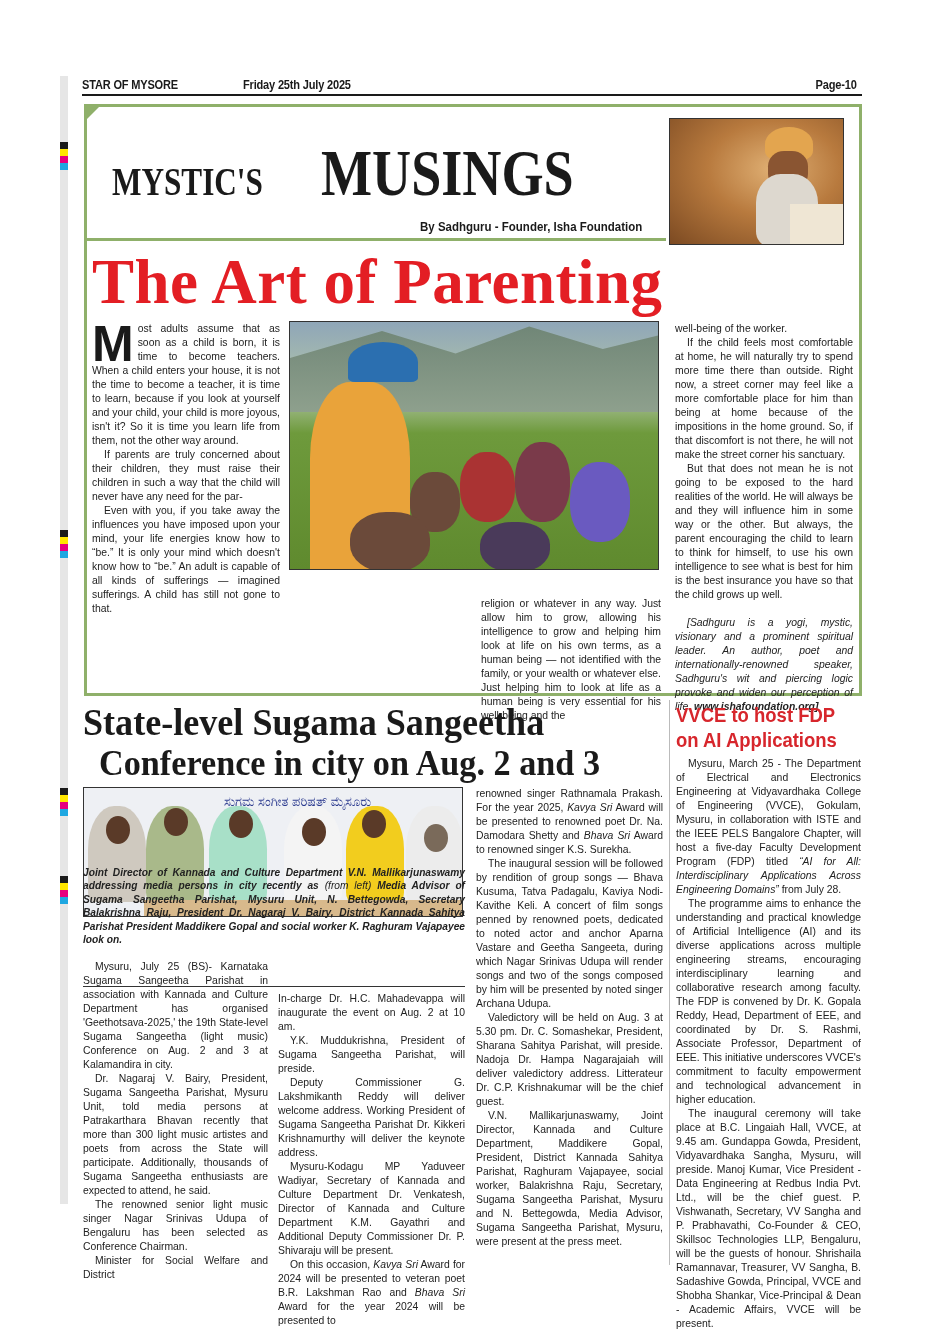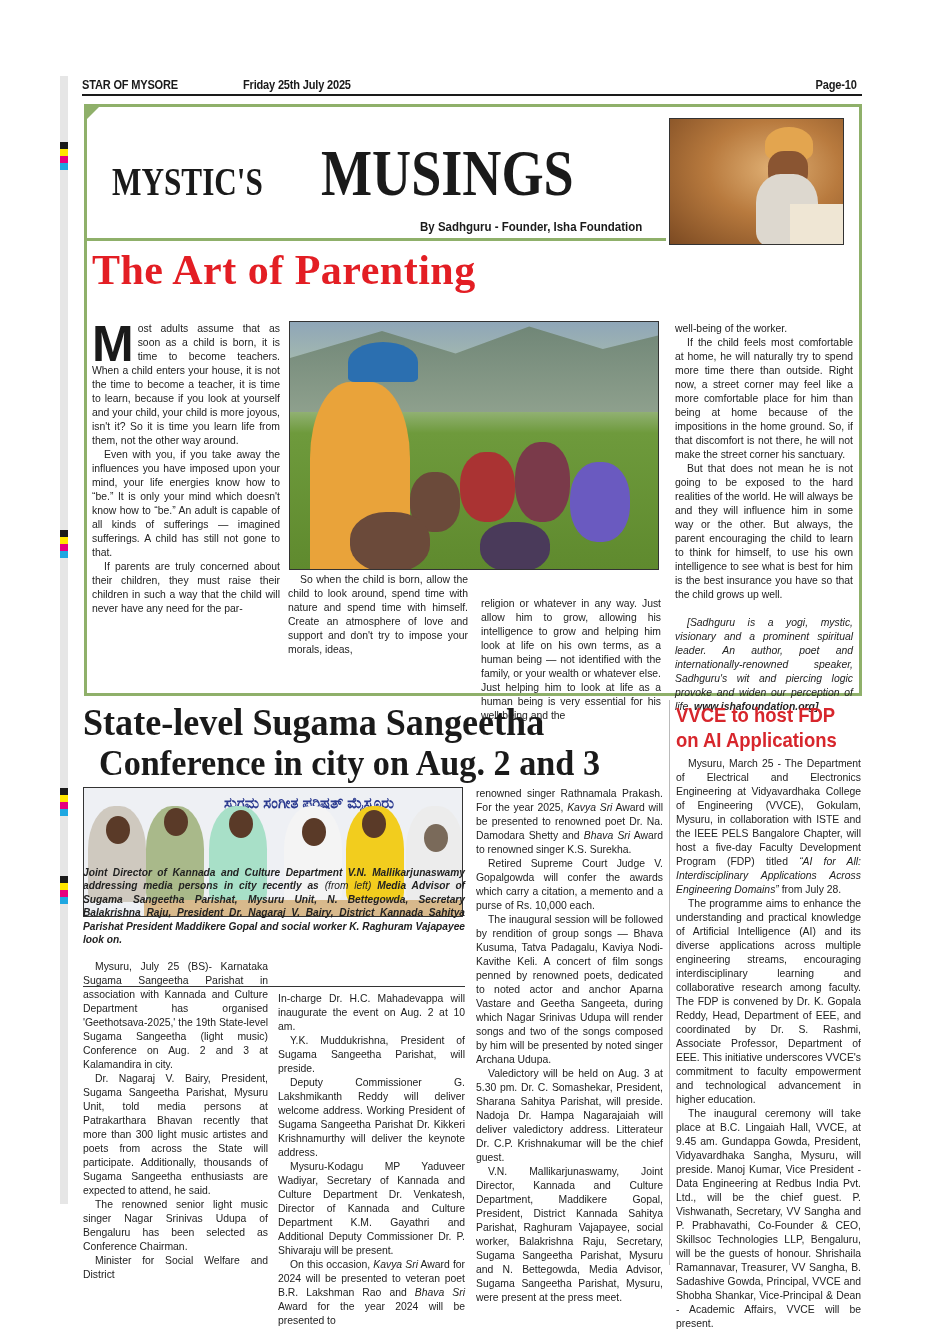--- a/index.html
+++ b/index.html
@@ -28,21 +28,21 @@
   .mystic-title .big { font-size: 66px; transform: scaleX(0.82); transform-origin: left; display: inline-block; margin-left: -6px; }
   .byline { position: absolute; left: 420px; top: 220px; font-size: 12.5px; font-weight: bold; transform: scaleX(0.92); transform-origin: left; white-space: nowrap; }
   .byline-rule { position: absolute; left: 84px; top: 238px; width: 582px; height: 3px; background: #8fb06a; }
   .portrait { position: absolute; left: 669px; top: 118px; width: 175px; height: 127px; border: 1px solid #333;
     background: radial-gradient(ellipse at 60% 40%, #e0b074 0%, #b87a3e 45%, #7c4a22 100%); overflow: hidden; }
   .portrait .turban { position: absolute; left: 95px; top: 8px; width: 48px; height: 34px; border-radius: 50% 50% 30% 30%; background: #e3a54f; }
   .portrait .face { position: absolute; left: 98px; top: 32px; width: 40px; height: 38px; border-radius: 40%; background: #8a5532; }
   .portrait .beard { position: absolute; left: 86px; top: 55px; width: 62px; height: 72px; border-radius: 40% 40% 20% 20%; background: #ddd8cf; }
   .portrait .shawl { position: absolute; left: 120px; top: 85px; width: 60px; height: 45px; background: #efe6d4; }
 
-  .art-title { position: absolute; left: 92px; top: 246px; font-family: "Liberation Serif", serif; font-weight: bold; color: #e31e24; font-size: 42px; letter-spacing: 0.5px; white-space: nowrap; }
+  .art-title { position: absolute; left: 92px; top: 246px; font-family: "Liberation Serif", serif; font-weight: bold; color: #e31e24; font-size: 63px; letter-spacing: 0.5px; white-space: nowrap; }
 
   
   .col { position: absolute; font-size: 10.4px; line-height: 14px; text-align: justify; color: #222; hyphens: auto; }
   .col p { text-indent: 12px; }
   .col p.noindent { text-indent: 0; }
   .dropcap { float: left; font-family: "Liberation Sans", sans-serif; font-weight: bold; font-size: 50px; line-height: 40px; margin: 2px 4px 0 0; color: #1a1a1a; }
   .italic { font-style: italic; }
 
   .main-photo { position: absolute; left: 289px; top: 321px; width: 370px; height: 249px; border: 1px solid #333; overflow: hidden;
     background: linear-gradient(180deg, #8fa6b8 0%, #b3c7a8 28%, #6e9a3c 45%, #5f8a2e 100%); }
@@ -51,21 +51,21 @@
   .main-photo .hat { position: absolute; left: 58px; top: 20px; width: 70px; height: 40px; background: #2b6fb0; border-radius: 50% 50% 10% 10%; }
   .main-photo .kid { position: absolute; border-radius: 45%; background: #6b4a3a; }
 
   
   .sugama-h1 { position: absolute; left: 83px; top: 700px; font-family: "Liberation Serif", serif; font-weight: bold; font-size: 38px; color: #1a1a1a; white-space: nowrap; transform: scaleX(0.95); transform-origin: left; }
   .sugama-h2 { position: absolute; left: 99px; top: 742px; font-family: "Liberation Serif", serif; font-weight: bold; font-size: 36px; color: #1a1a1a; white-space: nowrap; transform: scaleX(0.95); transform-origin: left; }
   .press-photo { position: absolute; left: 83px; top: 787px; width: 380px; height: 130px; border: 1px solid #333; overflow: hidden; background: #eef0f4; }
   .press-photo .man { position: absolute; bottom: 14px; width: 58px; height: 96px; border-radius: 45% 45% 10% 10%; }
   .press-photo .head { position: absolute; width: 24px; height: 28px; border-radius: 50%; background: #5a3a28; }
   .press-photo .table { position: absolute; left: 60px; bottom: 0; width: 320px; height: 16px; background: #d8b98c; }
-  .press-photo .banner { position: absolute; left: 140px; top: 6px; font-size: 15px; color: #2b3a8f; font-weight: bold; }
+  .press-photo .banner { position: absolute; left: 140px; top: 6px; font-size: 13px; color: #2b3a8f; font-weight: normal; }
   .caption { position: absolute; left: 83px; top: 866px; width: 382px; font-size: 10.2px; line-height: 13.4px; font-weight: bold; font-style: italic; text-align: justify; color: #222; }
   .caption .plain { font-weight: normal; }
   .caption-rule { position: absolute; left: 83px; top: 986px; width: 382px; height: 1px; background: #333; }
 
   
   .vvce-title { position: absolute; left: 676px; top: 702px; font-family: "Liberation Sans", sans-serif; font-weight: bold; font-size: 21px; line-height: 25px; color: #d7262c; transform: scaleX(0.88); transform-origin: left; white-space: nowrap; }
 
   .col-sep { position: absolute; width: 1px; background: #bbb; }
 </style>
 </head>
@@ -114,38 +114,37 @@
   <div class="turban"></div>
   <div class="face"></div>
   <div class="beard"></div>
   <div class="shawl"></div>
 </div>
 
 <div class="art-title">The Art of Parenting</div>
 
 <div class="col" style="left:92px; top:322px; width:188px;">
   <p class="noindent"><span class="dropcap">M</span><span>ost adults assume that as soon as a child is born, it is time to become teachers. When a child enters your house, it is not the time to become a teacher, it is time to learn, because if you look at yourself and your child, your child is more joyous, isn't it? So it is time you learn life from them, not the other way around.</span></p>
+  <p>If parents are truly concerned about their children, they must raise their children in such a way that the child will never have any need for the par-</p>
   <p>Even with you, if you take away the influences you have imposed upon your mind, your life energies know how to “be.” It is only your mind which doesn't know how to “be.” An adult is capable of all kinds of sufferings — imagined sufferings. A child has still not gone to that.</p>
-  <p>If parents are truly concerned about their children, they must raise their children in such a way that the child will never have any need for the par-</p>
 </div>
 
 <div class="main-photo">
   <div class="mtn"></div>
   <div class="person"></div>
   <div class="hat"></div>
   <div class="kid" style="left:120px; top:150px; width:50px; height:60px;"></div>
   <div class="kid" style="left:170px; top:130px; width:55px; height:70px; background:#a33;"></div>
   <div class="kid" style="left:225px; top:120px; width:55px; height:80px; background:#7a3a4a;"></div>
   <div class="kid" style="left:280px; top:140px; width:60px; height:80px; background:#6a5ac0;"></div>
   <div class="kid" style="left:60px; top:190px; width:80px; height:60px;"></div>
   <div class="kid" style="left:190px; top:200px; width:70px; height:50px; background:#4a3a5a;"></div>
 </div>
 
 <div class="col" style="left:288px; top:573px; width:180px;">
-  <p>So when the child is born, allow the child to look around, spend time with nature and spend time with himself. Create an atmosphere of love and support and don't try to impose your morals, ideas,</p>
 </div>
 
 <div class="col" style="left:481px; top:573px; width:180px;margin-top:24px;">
   <p class="noindent">religion or whatever in any way. Just allow him to grow, allowing his intelligence to grow and helping him look at life on his own terms, as a human being — not identified with the family, or your wealth or whatever else. Just helping him to look at life as a human being is very essential for his well-being and the</p>
 </div>
 
 <div class="col" style="left:675px; top:322px; width:178px;">
   <p class="noindent">well-being of the worker.</p>
   <p>If the child feels most comfortable at home, he will naturally try to spend more time there than outside. Right now, a street corner may feel like a more comfortable place for him than being at home because of the impositions in the home ground. So, if that discomfort is not there, he will not make the street corner his sanctuary.</p>
   <p>But that does not mean he is not going to be exposed to the hard realities of the world. He will always be and they will influence him in some way or the other. But always, the parent encouraging the child to learn to think for himself, to use his own intelligence to see what is best for him is the best insurance you have so that the child grows up well.</p>
@@ -187,21 +186,20 @@
 <div class="col" style="left:278px; top:992px; width:187px;">
   <p class="noindent">In-charge Dr. H.C. Mahadevappa will inaugurate the event on Aug. 2 at 10 am.</p>
   <p>Y.K. Muddukrishna, President of Sugama Sangeetha Parishat, will preside.</p>
   <p>Deputy Commissioner G. Lakshmikanth Reddy will deliver welcome address. Working President of Sugama Sangeetha Parishat Dr. Kikkeri Krishnamurthy will deliver the keynote address.</p>
   <p>Mysuru-Kodagu MP Yaduveer Wadiyar, Secretary of Kannada and Culture Department Dr. Venkatesh, Director of Kannada and Culture Department K.M. Gayathri and Additional Deputy Commissioner Dr. P. Shivaraju will be present.</p>
   <p><span>On this occasion, </span><i>Kavya Sri</i><span> Award for 2024 will be presented to veteran poet B.R. Lakshman Rao and </span><i>Bhava Sri</i><span> Award for the year 2024 will be presented to</span></p>
 </div>
 
 <div class="col" style="left:476px; top:787px; width:187px;">
   <p class="noindent"><span>renowned singer Rathnamala Prakash. For the year 2025, </span><i>Kavya Sri</i><span> Award will be presented to renowned poet Dr. Na. Damodara Shetty and </span><i>Bhava Sri</i><span> Award to renowned singer K.S. Surekha.</span></p>
-  <p>Retired Supreme Court Judge V. Gopalgowda will confer the awards which carry a citation, a memento and a purse of Rs. 10,000 each.</p>
   <p>The inaugural session will be followed by rendition of group songs — Bhava Kusuma, Tatva Padagalu, Kaviya Nodi-Kavithe Keli. A concert of film songs penned by renowned poets, dedicated to noted actor and anchor Aparna Vastare and Geetha Sangeeta, during which Nagar Srinivas Udupa will render songs and two of the songs composed by him will be presented by noted singer Archana Udupa.</p>
   <p>Valedictory will be held on Aug. 3 at 5.30 pm. Dr. C. Somashekar, President, Sharana Sahitya Parishat, will preside. Nadoja Dr. Hampa Nagarajaiah will deliver valedictory address. Litterateur Dr. C.P. Krishnakumar will be the chief guest.</p>
   <p>V.N. Mallikarjunaswamy, Joint Director, Kannada and Culture Department, Maddikere Gopal, President, District Kannada Sahitya Parishat, Raghuram Vajapayee, social worker, Balakrishna Raju, Secretary, Sugama Sangeetha Parishat, Mysuru and N. Bettegowda, Media Advisor, Sugama Sangeetha Parishat, Mysuru, were present at the press meet.</p>
 </div>
 
 <div class="col-sep" style="left:669px; top:700px; height:565px;"></div>
 
 <div class="vvce-title">
   <div>VVCE to host FDP</div>
   <div>on AI Applications</div>

